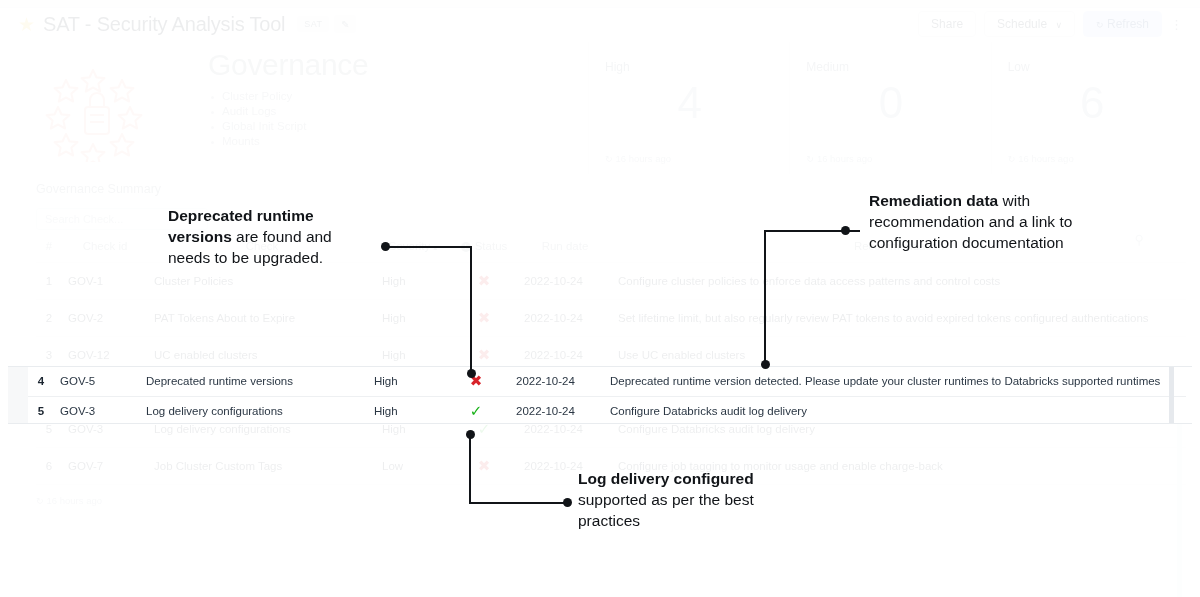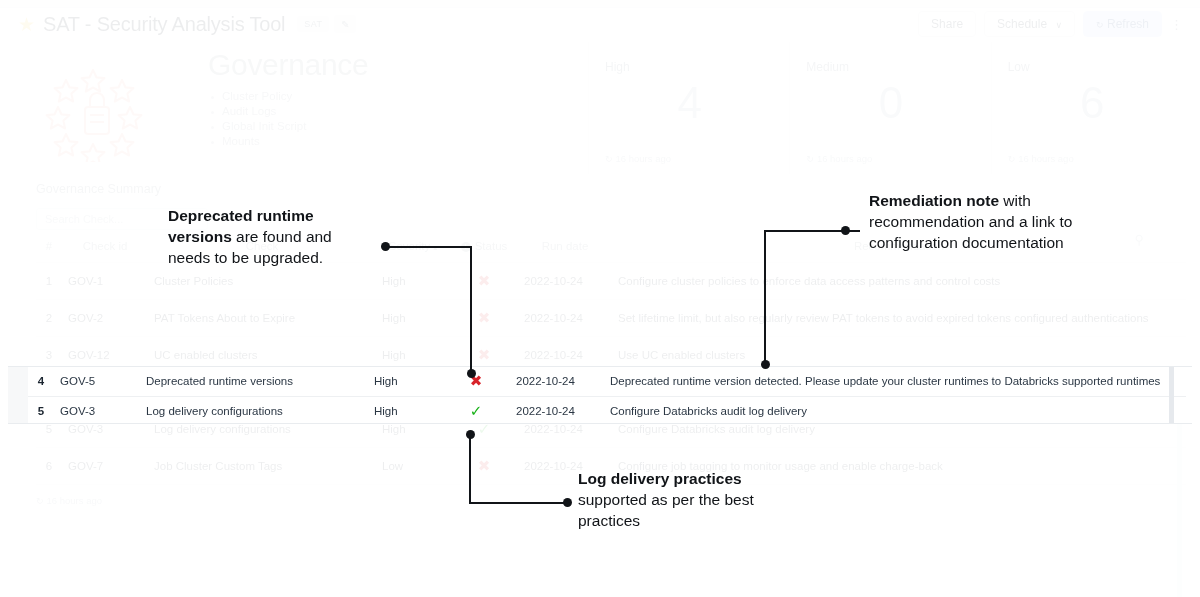--- a/index.html
+++ b/index.html
@@ -378,31 +378,31 @@
     <b>Deprecated runtime versions</b><span> are found and needs to be upgraded.</span>
   </div>
   <div class="leader">
     <div class="seg" style="left:385px; top:246px; width:87px; height:2px;"></div>
     <div class="seg" style="left:470px; top:246px; width:2px; height:128px;"></div>
     <div class="dot" style="left:381px; top:242px;"></div>
     <div class="dot" style="left:467px; top:369px;"></div>
   </div>
 
   <div class="anno" style="left:869px; top:190px; width:215px;">
-    <b>Remediation note</b><span> with recommendation and a link to configuration documentation</span>
+    <b>Remediation data</b><span> with recommendation and a link to configuration documentation</span>
   </div>
   <div class="leader">
     <div class="seg" style="left:764px; top:230px; width:96px; height:2px;"></div>
     <div class="seg" style="left:764px; top:230px; width:2px; height:134px;"></div>
     <div class="dot" style="left:841px; top:226px;"></div>
     <div class="dot" style="left:761px; top:360px;"></div>
   </div>
 
   <div class="anno" style="left:578px; top:468px; width:200px;">
-    <b>Log delivery practices</b><span>  supported as per the best practices</span>
+    <b>Log delivery configured</b><span>  supported as per the best practices</span>
   </div>
   <div class="leader">
     <div class="seg" style="left:469px; top:432px; width:2px; height:72px;"></div>
     <div class="seg" style="left:469px; top:502px; width:99px; height:2px;"></div>
     <div class="dot" style="left:466px; top:430px;"></div>
     <div class="dot" style="left:563px; top:498px;"></div>
   </div>
 
 </div>
 

